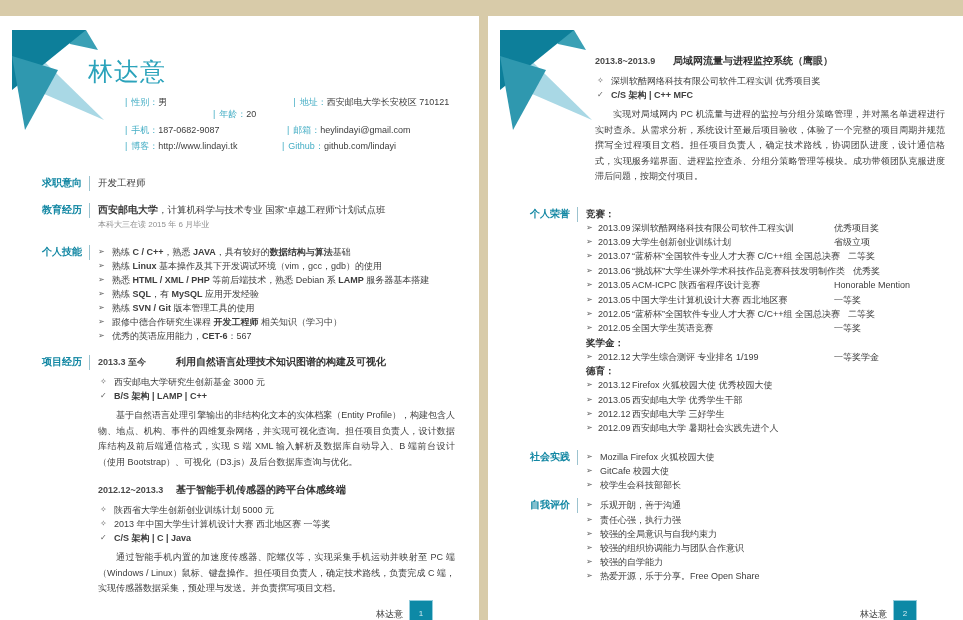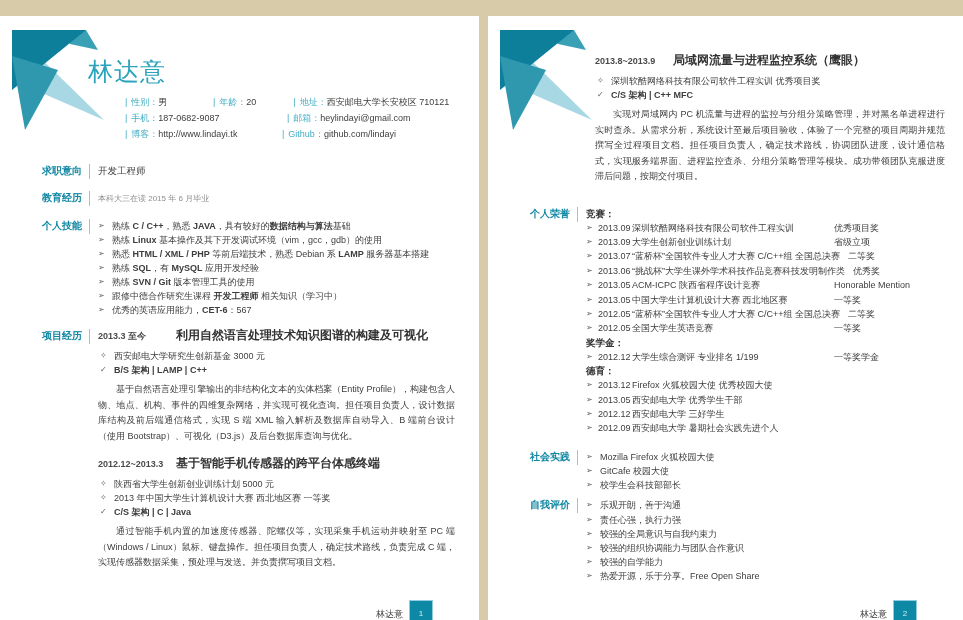--- a/index.html
+++ b/index.html
@@ -40,21 +40,21 @@
   .edu-line2 { font-size:8px; color:var(--muted,#8f8f8f); line-height:16px; }
 
   .blist .b-item { display:flex; line-height:14px; }
   .b-icon { width:14px; flex-shrink:0; color:#5a5a5a; font-size:8px; }
   .b-text { flex:1; min-width:0; }
 
   
   .proj + .proj { margin-top:13px; }
   .proj-head { display:flex; line-height:14px; }
   .proj-date { width:78px; flex-shrink:0; font-weight:bold; font-size:9px; color:#4a4a4a; }
-  .proj-title { font-weight:bold; font-size:12px; color:#333;font-family:Liberation Mono, monospace; }
+  .proj-title { font-weight:bold; font-size:10px; color:#333; }
   .proj-bullets { margin-top:6px; }
   .pb-row { display:flex; line-height:14px; }
   .pb-icon { width:16px; flex-shrink:0; color:#5a5a5a; font-size:8px; text-align:left; padding-left:2px; }
   .proj-desc { margin-top:5px; line-height:15.5px; text-indent:2em; text-align:justify; }
   .p2-projwrap { padding:38px 18px 0 107px; font-size:9px; }
 
   
   .h-heading { font-weight:bold; font-size:9.5px; line-height:14px; color:#333; }
   .h-row { display:flex; line-height:14.4px; white-space:nowrap; }
   .h-bullet { width:12px; flex-shrink:0; color:#5a5a5a; font-size:8px; }
@@ -78,21 +78,21 @@
     <polygon points="60,14 86,14 98,34 70,28" fill="var(--corner-mid2)"></polygon>
     <polygon points="12,14 86,14 12,74" fill="var(--corner-dark)"></polygon>
     <polygon points="12,40 58,54 25,114" fill="var(--corner-mid)"></polygon>
   </svg>
 
   <div class="header">
     <h1 class="name">林达意</h1>
     <div class="contact" id="contact-rows">
         <div class="c-row">
           <span class="cseg" style="min-width: 88px;"><span class="cpipe">|</span><span class="clabel">性别</span><span class="ccolon">：</span><span class="cvalue">男</span></span>
-          <span class="cseg" style="min-width: 80px;"><span class="cpipe">|</span><span class="clabel">年龄</span><span class="ccolon">：</span><span class="cvalue">20</span></span>
+          <span class="cseg" style="min-width: 80px; margin-top: 12px;"><span class="cpipe">|</span><span class="clabel">年龄</span><span class="ccolon">：</span><span class="cvalue">20</span></span>
           <span class="cseg"><span class="cpipe">|</span><span class="clabel">地址</span><span class="ccolon">：</span><span class="cvalue">西安邮电大学长安校区 710121</span></span>
         </div>
         <div class="c-row">
           <span class="cseg" style="min-width: 162px;"><span class="cpipe">|</span><span class="clabel">手机</span><span class="ccolon">：</span><span class="cvalue">187-0682-9087</span></span>
           <span class="cseg"><span class="cpipe">|</span><span class="clabel">邮箱</span><span class="ccolon">：</span><span class="cvalue">heylindayi@gmail.com</span></span>
         </div>
         <div class="c-row">
           <span class="cseg" style="min-width: 157px;"><span class="cpipe">|</span><span class="clabel">博客</span><span class="ccolon">：</span><span class="cvalue">http://www.lindayi.tk</span></span>
           <span class="cseg"><span class="cpipe">|</span><span class="clabel">Github</span><span class="ccolon">：</span><span class="cvalue">github.com/lindayi</span></span>
         </div>
@@ -102,20 +102,21 @@
   <div class="section mt1">
     <div class="slabel">求职意向</div>
     <div class="sbar"></div>
     <div class="scontent" style="font-size:9.5px">开发工程师</div>
   </div>
 
   <div class="section mt2">
     <div class="slabel">教育经历</div>
     <div class="sbar"></div>
     <div class="scontent">
+      <div class="edu-line1"><b>西安邮电大学</b><span>，计算机科学与技术专业  国家“卓越工程师”计划试点班</span></div>
       <div class="edu-line2">本科大三在读   2015 年 6 月毕业</div>
     </div>
   </div>
 
   <div class="section mt2">
     <div class="slabel">个人技能</div>
     <div class="sbar"></div>
     <div class="scontent blist" id="skills-list">
         <div class="b-item">
           <span class="b-icon">➢</span>

